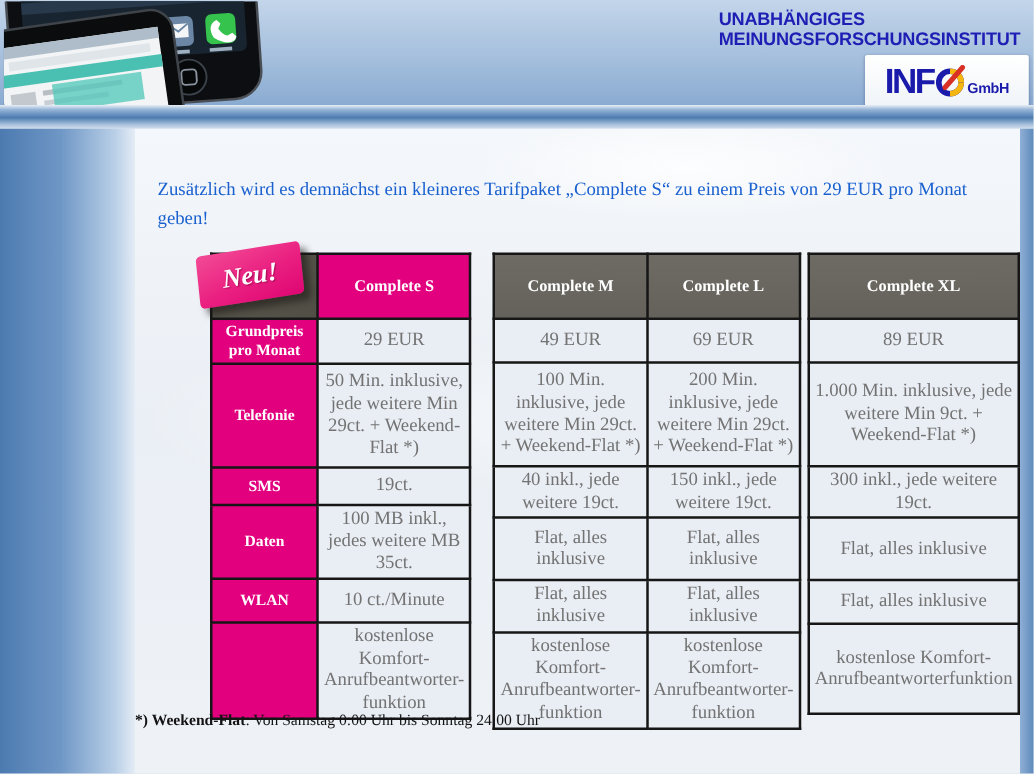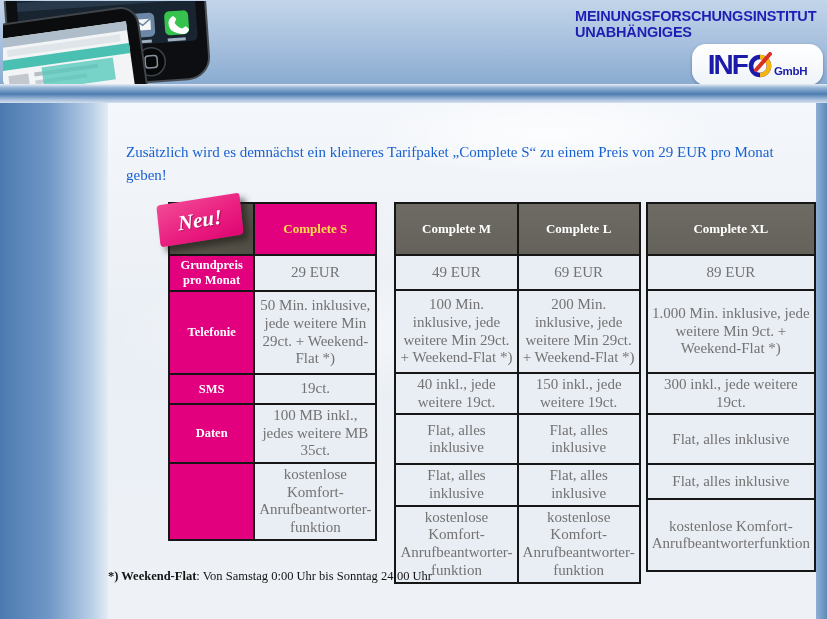--- a/index.html
+++ b/index.html
@@ -21,21 +21,21 @@
     position:absolute;left:3px;top:1px;width:209px;height:86px;overflow:hidden;
     border-radius:2px;
   }
   .org{
     position:absolute;left:575px;top:9px;width:250px;
     color:#1e1eb4;font-weight:bold;font-size:14.5px;line-height:15.5px;letter-spacing:-0.2px;
   }
   .logo-box{
     position:absolute;left:692px;top:44px;width:131px;height:41px;
     background:linear-gradient(180deg,#ffffff 0%,#f0f4f8 100%);
-    border-radius:14px;box-shadow:0 1px 3px rgba(10,20,60,.35);
+    border-radius:2px;box-shadow:0 1px 3px rgba(10,20,60,.35);
     display:flex;align-items:center;justify-content:center;
   }
   .logo-inf{font-size:28px;font-weight:bold;color:#1b1bab;letter-spacing:-2px;line-height:1;}
   .logo-o{margin:0 1px 0 0;display:block;}
   .logo-gmbh{font-size:11.5px;font-weight:bold;color:#1b1bab;align-self:flex-end;margin-bottom:8px;letter-spacing:-0.3px;text-align:center;}
   
   .left-margin{
     position:absolute;left:0;top:103px;width:108px;height:516px;
     background:linear-gradient(90deg,#4c7ab0 0%,#6f97c6 45%,#b9cfe7 85%,#e4ecf5 100%);
   }
@@ -62,21 +62,21 @@
   .table-zone{position:absolute;left:60px;top:99px;display:flex;align-items:flex-start;}
   .gapA{width:17px;flex:none;}
   .gapB{width:5px;flex:none;}
   table{border-collapse:collapse;table-layout:fixed;}
   td,th{
     border:2px solid #161616;text-align:center;vertical-align:middle;
     padding:2px 4px;box-sizing:border-box;
   }
   .r0{height:52px}.r1{height:35px}.r2{height:83px}.r3{height:30px}.r4{height:50px}.r5{height:35px}.r6{height:72px}
   .corner{background:linear-gradient(135deg,#5b584f 0%,#514e45 100%);}
-  .hS{background:#e2007e;color:#fde047;font-weight:bold;font-size:13px;}
+  .hS{background:#e2007e;color:#ffffff;font-weight:bold;font-size:13px;}
   .hG{background:linear-gradient(180deg,#6e6b64 0%,#65625b 100%);color:#fff;font-weight:bold;font-size:13px;}
   .lbl{background:#e2007e;color:#fff;font-weight:bold;font-size:12.5px;line-height:1.2;margin-top:31px;}
   .val{background:#e9edf4;color:#737373;font-size:15px;line-height:1.18;}
   .cw-lbl{width:86px}.cw-s{width:112px}.cw-m{width:112px}.cw-l{width:108px}.cw-xl{width:162px}
   .badge{
     position:absolute;left:-10px;top:-3px;width:84px;height:42px;z-index:5;
     background:linear-gradient(160deg,#f24b96 0%,#ea1f80 55%,#de0673 100%);
     transform:rotate(-9deg) skewX(-3deg);border-radius:4px;
     box-shadow:5px 6px 6px rgba(28,27,22,.6);
     display:flex;align-items:center;justify-content:center;
@@ -132,22 +132,22 @@
           <rect x="0" y="60" width="130" height="10" fill="#49c0b2"></rect>
           <rect x="6" y="76" width="20" height="16" fill="#c2c8cd"></rect>
           <rect x="32" y="76" width="64" height="4" fill="#b7bec4"></rect>
           <rect x="32" y="84" width="52" height="4" fill="#c8ced3"></rect>
           <rect x="40" y="72" width="72" height="22" fill="#57c9bd" opacity="0.8"></rect>
         </g>
       </svg>
     </div>
 
     <div class="org">
+      <div>UNABHÄNGIGES</div>
       <div>MEINUNGSFORSCHUNGSINSTITUT</div>
-      <div>UNABHÄNGIGES</div>
     </div>
 
     <div class="logo-box">
       <span class="logo-inf">INF</span>
       <svg class="logo-o" width="26" height="26" viewBox="0 0 26 26">
         <circle cx="13" cy="14" r="9" fill="none" stroke="#1b1bab" stroke-width="4.5"></circle>
         <path d="M13 5 A 9 9 0 0 1 22 14" fill="none" stroke="#f5b70f" stroke-width="4.5"></path>
         <path d="M22 14 A 9 9 0 0 1 13 23" fill="none" stroke="#f5b70f" stroke-width="4.5"></path>
         <path d="M23 2 L9 18" stroke="#d93025" stroke-width="4" stroke-linecap="round"></path>
       </svg>
@@ -181,20 +181,24 @@
           <td class="val">50 Min. inklusive, jede weitere Min 29ct. + Weekend-Flat *)</td>
         </tr>
         <tr class="r3">
           <td class="lbl">SMS</td>
           <td class="val">19ct.</td>
         </tr>
         <tr class="r4">
           <td class="lbl">Daten</td>
           <td class="val">100 MB inkl., jedes weitere MB 35ct.</td>
         </tr>
+        <tr class="r5">
+          <td class="lbl">WLAN</td>
+          <td class="val">10 ct./Minute</td>
+        </tr>
         <tr class="r6">
           <td class="lbl"></td>
           <td class="val">kostenlose Komfort-Anrufbeantworter-funktion</td>
         </tr>
       </tbody>
         </table>
 
       <div class="gapA"></div>
 
       <table>

